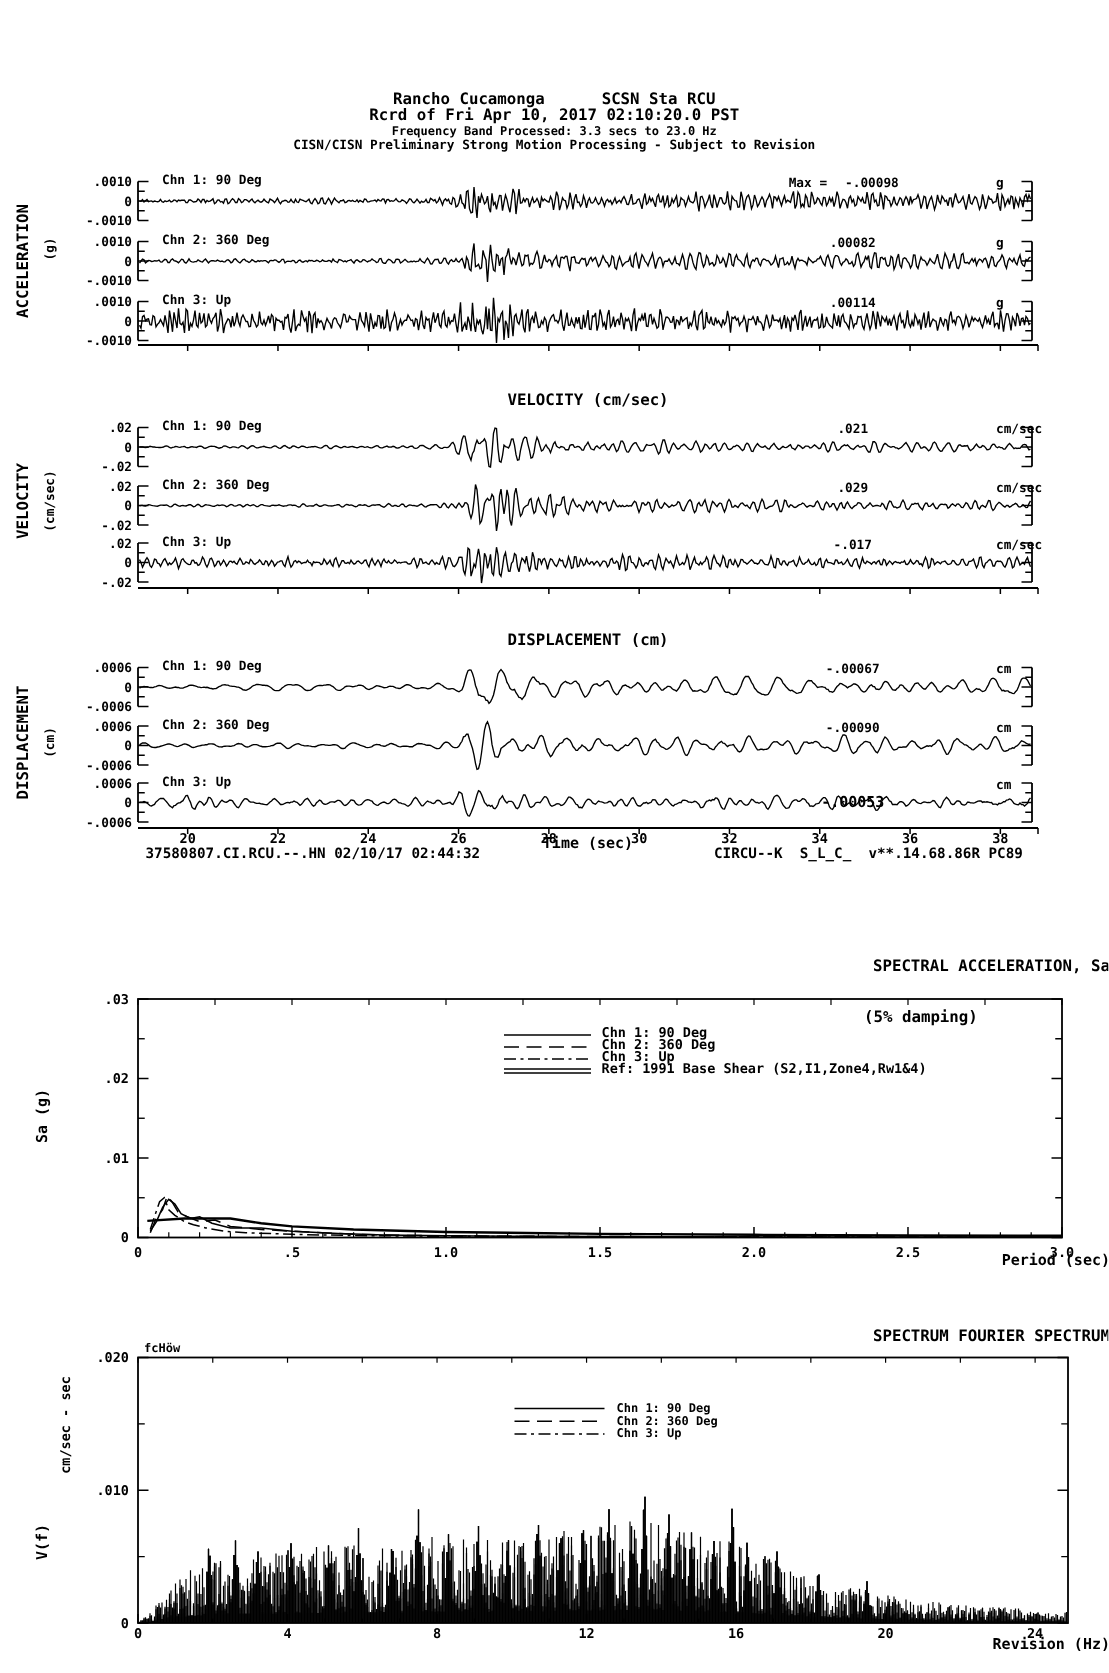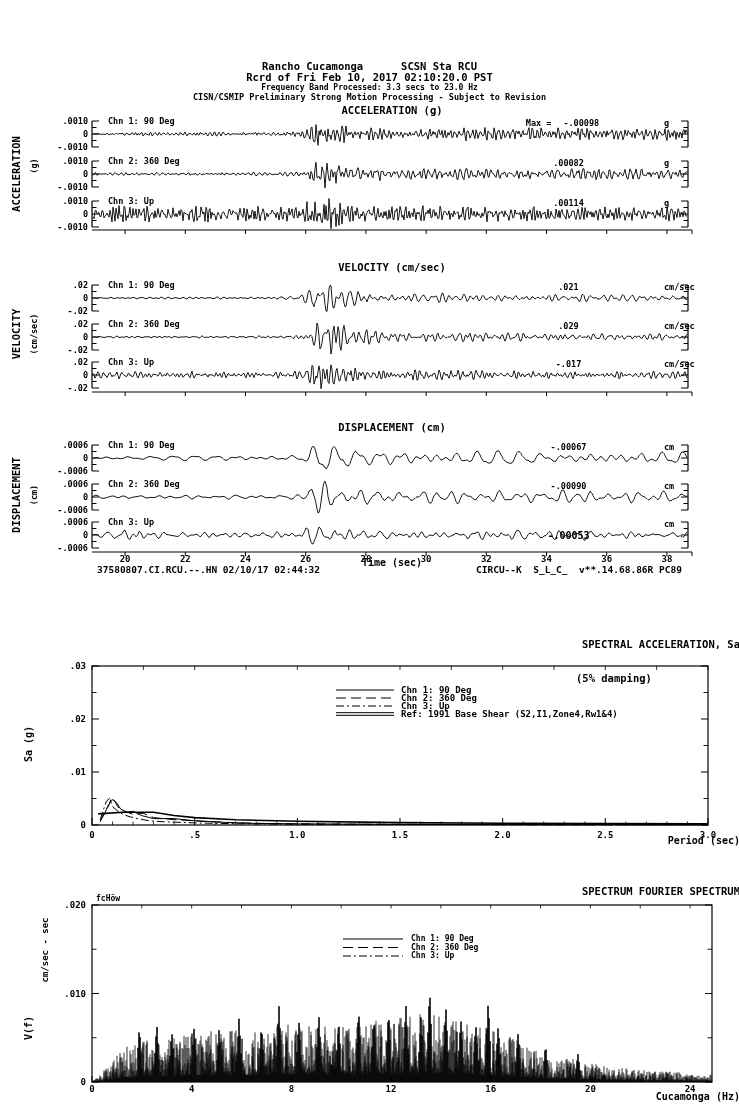--- a/index.html
+++ b/index.html
@@ -353,25 +353,24 @@
         <line x1="343" y1="939" x2="403" y2="939" stroke="#000" stroke-width="1"></line>
         <line x1="343" y1="947.5" x2="403" y2="947.5" stroke="#000" stroke-width="1" stroke-dasharray="10,5"></line>
         <line x1="343" y1="956" x2="403" y2="956" stroke="#000" stroke-width="1" stroke-dasharray="8,3,2,3"></line>
         <path d="M93 1082L93 1081.8M94 1082L94 1080.6M95 1082L95 1080.9M96 1082L96 1080.2M97 1082L97 1080.9M98 1082L98 1079.2M99 1082L99 1079.5M100 1082L100 1075.5M101 1082L101 1080.5M102 1082L102 1080.6M103 1082L103 1079.0M104 1082L104 1072.9M105 1082L105 1078.1M106 1082L106 1068.7M107 1082L107 1076.0M108 1082L108 1079.3M109 1082L109 1079.3M110 1082L110 1075.8M111 1082L111 1079.0M112 1082L112 1078.1M113 1082L113 1065.8M114 1082L114 1076.8M115 1082L115 1078.3M116 1082L116 1067.5M117 1082L117 1078.1M118 1082L118 1068.6M119 1082L119 1077.9M120 1082L120 1072.6M121 1082L121 1056.9M122 1082L122 1072.3M123 1082L123 1061.5M124 1082L124 1052.6M125 1082L125 1065.8M126 1082L126 1077.4M127 1082L127 1076.7M128 1082L128 1076.7M129 1082L129 1068.9M130 1082L130 1077.3M131 1082L131 1063.8M132 1082L132 1076.7M133 1082L133 1076.1M134 1082L134 1077.0M135 1082L135 1045.5M136 1082L136 1070.4M137 1082L137 1076.1M138 1082L138 1047.9M139 1082L139 1032.5M140 1082L140 1037.2M141 1082L141 1052.6M142 1082L142 1068.2M143 1082L143 1044.3M144 1082L144 1075.7M145 1082L145 1073.6M146 1082L146 1062.7M147 1082L147 1042.4M148 1082L148 1069.3M149 1082L149 1071.3M150 1082L150 1054.3M151 1082L151 1075.9M152 1082L152 1049.9M153 1082L153 1061.3M154 1082L154 1063.7M155 1082L155 1053.0M156 1082L156 1036.6M157 1082L157 1027.0M158 1082L158 1043.4M159 1082L159 1059.8M160 1082L160 1071.8M161 1082L161 1059.9M162 1082L162 1060.0M163 1082L163 1075.9M164 1082L164 1075.7M165 1082L165 1052.3M166 1082L166 1075.6M167 1082L167 1055.1M168 1082L168 1058.8M169 1082L169 1062.0M170 1082L170 1055.8M171 1082L171 1041.4M172 1082L172 1034.4M173 1082L173 1048.8M174 1082L174 1047.9M175 1082L175 1074.6M176 1082L176 1044.0M177 1082L177 1047.6M178 1082L178 1059.7M179 1082L179 1060.2M180 1082L180 1063.2M181 1082L181 1074.4M182 1082L182 1070.8M183 1082L183 1065.4M184 1082L184 1074.7M185 1082L185 1063.4M186 1082L186 1037.2M187 1082L187 1048.0M188 1082L188 1063.1M189 1082L189 1074.8M190 1082L190 1074.6M191 1082L191 1056.9M192 1082L192 1033.9M193 1082L193 1044.6M194 1082L194 1028.9M195 1082L195 1039.2M196 1082L196 1054.9M197 1082L197 1075.2M198 1082L198 1043.9M199 1082L199 1075.2M200 1082L200 1040.7M201 1082L201 1060.1M202 1082L202 1046.5M203 1082L203 1067.3M204 1082L204 1068.9M205 1082L205 1063.2M206 1082L206 1071.6M207 1082L207 1063.6M208 1082L208 1075.2M209 1082L209 1067.2M210 1082L210 1052.8M211 1082L211 1065.6M212 1082L212 1060.1M213 1082L213 1062.2M214 1082L214 1064.3M215 1082L215 1070.8M216 1082L216 1072.1M217 1082L217 1060.1M218 1082L218 1045.2M219 1082L219 1030.3M220 1082L220 1042.4M221 1082L221 1038.6M222 1082L222 1042.2M223 1082L223 1050.1M224 1082L224 1072.8M225 1082L225 1071.0M226 1082L226 1072.1M227 1082L227 1071.3M228 1082L228 1071.0M229 1082L229 1071.3M230 1082L230 1031.2M231 1082L231 1031.8M232 1082L232 1046.7M233 1082L233 1057.2M234 1082L234 1046.5M235 1082L235 1054.6M236 1082L236 1030.4M237 1082L237 1051.4M238 1082L238 1036.7M239 1082L239 1018.8M240 1082L240 1035.7M241 1082L241 1053.6M242 1082L242 1038.8M243 1082L243 1063.0M244 1082L244 1068.7M245 1082L245 1071.3M246 1082L246 1051.2M247 1082L247 1075.1M248 1082L248 1074.8M249 1082L249 1067.1M250 1082L250 1064.7M251 1082L251 1075.0M252 1082L252 1043.7M253 1082L253 1058.5M254 1082L254 1071.2M255 1082L255 1068.7M256 1082L256 1071.3M257 1082L257 1072.2M258 1082L258 1053.6M259 1082L259 1057.1M260 1082L260 1048.5M261 1082L261 1032.6M262 1082L262 1034.0M263 1082L263 1049.9M264 1082L264 1067.1M265 1082L265 1053.2M266 1082L266 1065.1M267 1082L267 1061.4M268 1082L268 1073.8M269 1082L269 1055.3M270 1082L270 1059.3M271 1082L271 1043.0M272 1082L272 1067.7M273 1082L273 1058.9M274 1082L274 1033.3M275 1082L275 1036.4M276 1082L276 1056.0M277 1082L277 1045.7M278 1082L278 1023.8M279 1082L279 1006.3M280 1082L280 1028.2M281 1082L281 1034.8M282 1082L282 1060.6M283 1082L283 1057.3M284 1082L284 1073.5M285 1082L285 1056.5M286 1082L286 1035.7M287 1082L287 1057.9M288 1082L288 1074.1M289 1082L289 1052.4M290 1082L290 1056.3M291 1082L291 1074.5M292 1082L292 1063.7M293 1082L293 1071.2M294 1082L294 1066.4M295 1082L295 1034.4M296 1082L296 1032.2M297 1082L297 1052.0M298 1082L298 1034.6M299 1082L299 1022.9M300 1082L300 1040.3M301 1082L301 1055.0M302 1082L302 1030.8M303 1082L303 1054.4M304 1082L304 1068.7M305 1082L305 1059.9M306 1082L306 1073.3M307 1082L307 1071.3M308 1082L308 1067.9M309 1082L309 1026.3M310 1082L310 1068.9M311 1082L311 1072.7M312 1082L312 1066.2M313 1082L313 1070.3M314 1082L314 1060.4M315 1082L315 1070.1M316 1082L316 1059.1M317 1082L317 1047.3M318 1082L318 1027.9M319 1082L319 1017.4M320 1082L320 1036.8M321 1082L321 1056.2M322 1082L322 1063.4M323 1082L323 1068.9M324 1082L324 1068.4M325 1082L325 1034.3M326 1082L326 1063.5M327 1082L327 1050.0M328 1082L328 1073.9M329 1082L329 1062.3M330 1082L330 1056.2M331 1082L331 1064.6M332 1082L332 1050.8M333 1082L333 1045.6M334 1082L334 1042.8M335 1082L335 1043.4M336 1082L336 1068.5M337 1082L337 1050.7M338 1082L338 1033.8M339 1082L339 1026.8M340 1082L340 1043.7M341 1082L341 1066.2M342 1082L342 1072.5M343 1082L343 1044.8M344 1082L344 1069.9M345 1082L345 1071.5M346 1082L346 1070.4M347 1082L347 1031.4M348 1082L348 1072.7M349 1082L349 1066.4M350 1082L350 1065.9M351 1082L351 1074.3M352 1082L352 1070.8M353 1082L353 1064.1M354 1082L354 1052.8M355 1082L355 1062.6M356 1082L356 1049.6M357 1082L357 1042.9M358 1082L358 1022.6M359 1082L359 1016.7M360 1082L360 1037.1M361 1082L361 1035.2M362 1082L362 1074.3M363 1082L363 1067.6M364 1082L364 1037.4M365 1082L365 1053.2M366 1082L366 1026.3M367 1082L367 1049.8M368 1082L368 1045.7M369 1082L369 1068.1M370 1082L370 1063.6M371 1082L371 1062.4M372 1082L372 1046.8M373 1082L373 1028.9M374 1082L374 1025.5M375 1082L375 1043.4M376 1082L376 1020.7M377 1082L377 1054.1M378 1082L378 1035.9M379 1082L379 1024.7M380 1082L380 1047.0M381 1082L381 1024.7M382 1082L382 1036.7M383 1082L383 1068.3M384 1082L384 1073.5M385 1082L385 1059.5M386 1082L386 1072.7M387 1082L387 1042.0M388 1082L388 1022.1M389 1082L389 1020.2M390 1082L390 1040.1M391 1082L391 1067.7M392 1082L392 1061.1M393 1082L393 1056.6M394 1082L394 1023.9M395 1082L395 1072.7M396 1082L396 1047.5M397 1082L397 1057.5M398 1082L398 1054.5M399 1082L399 1058.0M400 1082L400 1071.5M401 1082L401 1062.7M402 1082L402 1073.1M403 1082L403 1072.9M404 1082L404 1038.4M405 1082L405 1021.5M406 1082L406 1006.1M407 1082L407 1027.4M408 1082L408 1048.8M409 1082L409 1045.2M410 1082L410 1070.7M411 1082L411 1072.6M412 1082L412 1065.5M413 1082L413 1067.5M414 1082L414 1044.6M415 1082L415 1058.4M416 1082L416 1056.3M417 1082L417 1066.1M418 1082L418 1073.3M419 1082L419 1052.3M420 1082L420 1033.9M421 1082L421 1017.5M422 1082L422 1035.9M423 1082L423 1054.3M424 1082L424 1040.0M425 1082L425 1042.3M426 1082L426 1071.4M427 1082L427 1063.0M428 1082L428 1032.6M429 1082L429 1006.5M430 1082L430 997.8M431 1082L431 1023.9M432 1082L432 1046.4M433 1082L433 1059.7M434 1082L434 1015.3M435 1082L435 1052.6M436 1082L436 1072.9M437 1082L437 1067.5M438 1082L438 1069.0M439 1082L439 1072.2M440 1082L440 1071.8M441 1082L441 1052.1M442 1082L442 1045.5M443 1082L443 1050.9M444 1082L444 1046.2M445 1082L445 1025.0M446 1082L446 1009.6M447 1082L447 1030.8M448 1082L448 1051.9M449 1082L449 1069.6M450 1082L450 1035.9M451 1082L451 1072.8M452 1082L452 1070.8M453 1082L453 1070.9M454 1082L454 1073.8M455 1082L455 1052.7M456 1082L456 1021.6M457 1082L457 1032.0M458 1082L458 1057.1M459 1082L459 1050.8M460 1082L460 1032.9M461 1082L461 1021.6M462 1082L462 1039.5M463 1082L463 1031.7M464 1082L464 1063.9M465 1082L465 1051.8M466 1082L466 1071.5M467 1082L467 1036.5M468 1082L468 1070.3M469 1082L469 1059.8M470 1082L470 1074.3M471 1082L471 1038.3M472 1082L472 1063.9M473 1082L473 1065.5M474 1082L474 1052.6M475 1082L475 1036.2M476 1082L476 1027.4M477 1082L477 1037.9M478 1082L478 1060.2M479 1082L479 1059.1M480 1082L480 1038.3M481 1082L481 1074.6M482 1082L482 1068.6M483 1082L483 1074.3M484 1082L484 1065.3M485 1082L485 1044.3M486 1082L486 1034.0M487 1082L487 1028.7M488 1082L488 1005.8M489 1082L489 1018.2M490 1082L490 1041.1M491 1082L491 1067.7M492 1082L492 1074.4M493 1082L493 1043.8M494 1082L494 1050.9M495 1082L495 1074.7M496 1082L496 1060.3M497 1082L497 1044.4M498 1082L498 1028.5M499 1082L499 1038.2M500 1082L500 1054.1M501 1082L501 1053.0M502 1082L502 1070.9M503 1082L503 1075.7M504 1082L504 1065.2M505 1082L505 1056.9M506 1082L506 1049.8M507 1082L507 1066.9M508 1082L508 1073.9M509 1082L509 1075.1M510 1082L510 1037.7M511 1082L511 1072.5M512 1082L512 1063.1M513 1082L513 1074.3M514 1082L514 1041.6M515 1082L515 1056.7M516 1082L516 1062.1M517 1082L517 1048.2M518 1082L518 1034.3M519 1082L519 1044.5M520 1082L520 1045.6M521 1082L521 1076.9M522 1082L522 1062.8M523 1082L523 1058.6M524 1082L524 1073.6M525 1082L525 1068.1M526 1082L526 1072.7M527 1082L527 1071.8M528 1082L528 1076.0M529 1082L529 1065.8M530 1082L530 1059.8M531 1082L531 1051.9M532 1082L532 1076.7M533 1082L533 1069.5M534 1082L534 1052.4M535 1082L535 1068.9M536 1082L536 1075.0M537 1082L537 1058.1M538 1082L538 1077.5M539 1082L539 1076.9M540 1082L540 1075.9M541 1082L541 1072.9M542 1082L542 1057.3M543 1082L543 1078.1M544 1082L544 1061.0M545 1082L545 1050.5M546 1082L546 1049.6M547 1082L547 1060.0M548 1082L548 1077.6M549 1082L549 1066.8M550 1082L550 1078.4M551 1082L551 1076.0M552 1082L552 1068.5M553 1082L553 1076.4M554 1082L554 1078.0M555 1082L555 1078.5M556 1082L556 1077.4M557 1082L557 1076.7M558 1082L558 1078.6M559 1082L559 1071.6M560 1082L560 1067.1M561 1082L561 1078.7M562 1082L562 1073.9M563 1082L563 1069.3M564 1082L564 1069.6M565 1082L565 1076.8M566 1082L566 1078.9M567 1082L567 1061.4M568 1082L568 1066.4M569 1082L569 1077.5M570 1082L570 1067.2M571 1082L571 1062.7M572 1082L572 1074.4M573 1082L573 1067.7M574 1082L574 1063.7M575 1082L575 1079.0M576 1082L576 1069.1M577 1082L577 1060.0M578 1082L578 1054.2M579 1082L579 1062.1M580 1082L580 1070.1M581 1082L581 1079.2M582 1082L582 1078.5M583 1082L583 1079.0M584 1082L584 1077.4M585 1082L585 1064.3M586 1082L586 1079.4M587 1082L587 1071.4M588 1082L588 1067.0M589 1082L589 1079.4M590 1082L590 1073.1M591 1082L591 1078.8M592 1082L592 1063.7M593 1082L593 1078.2M594 1082L594 1078.3M595 1082L595 1072.5M596 1082L596 1068.1M597 1082L597 1078.6M598 1082L598 1075.0M599 1082L599 1068.4M600 1082L600 1078.4M601 1082L601 1072.0M602 1082L602 1075.8M603 1082L603 1074.1M604 1082L604 1075.2M605 1082L605 1074.2M606 1082L606 1076.1M607 1082L607 1079.8M608 1082L608 1078.2M609 1082L609 1078.9M610 1082L610 1079.6M611 1082L611 1079.5M612 1082L612 1079.5M613 1082L613 1074.1M614 1082L614 1069.9M615 1082L615 1079.8M616 1082L616 1080.0M617 1082L617 1078.4M618 1082L618 1074.7M619 1082L619 1079.9M620 1082L620 1080.0M621 1082L621 1073.7M622 1082L622 1080.1M623 1082L623 1072.1M624 1082L624 1073.9M625 1082L625 1080.0M626 1082L626 1080.1M627 1082L627 1069.6M628 1082L628 1078.4M629 1082L629 1079.3M630 1082L630 1079.1M631 1082L631 1080.3M632 1082L632 1071.9M633 1082L633 1079.8M634 1082L634 1077.9M635 1082L635 1080.0M636 1082L636 1078.8M637 1082L637 1077.5M638 1082L638 1075.7M639 1082L639 1077.6M640 1082L640 1080.2M641 1082L641 1073.5M642 1082L642 1073.4M643 1082L643 1078.0M644 1082L644 1078.0M645 1082L645 1080.5M646 1082L646 1076.3M647 1082L647 1072.0M648 1082L648 1079.3M649 1082L649 1071.5M650 1082L650 1075.6M651 1082L651 1079.4M652 1082L652 1073.6M653 1082L653 1073.7M654 1082L654 1078.0M655 1082L655 1071.8M656 1082L656 1077.9M657 1082L657 1079.9M658 1082L658 1080.6M659 1082L659 1080.0M660 1082L660 1075.0M661 1082L661 1080.5M662 1082L662 1077.7M663 1082L663 1072.7M664 1082L664 1079.6M665 1082L665 1079.7M666 1082L666 1072.2M667 1082L667 1076.2M668 1082L668 1074.6M669 1082L669 1079.1M670 1082L670 1077.1M671 1082L671 1075.5M672 1082L672 1075.5M673 1082L673 1080.4M674 1082L674 1079.5M675 1082L675 1079.6M676 1082L676 1073.3M677 1082L677 1073.6M678 1082L678 1078.8M679 1082L679 1080.1M680 1082L680 1080.4M681 1082L681 1079.9M682 1082L682 1078.7M683 1082L683 1076.8M684 1082L684 1080.8M685 1082L685 1080.8M686 1082L686 1077.9M687 1082L687 1079.6M688 1082L688 1077.8M689 1082L689 1080.5M690 1082L690 1079.0M691 1082L691 1075.7M692 1082L692 1075.0M693 1082L693 1076.3M694 1082L694 1080.8M695 1082L695 1077.2M696 1082L696 1080.4M697 1082L697 1080.3M698 1082L698 1078.9M699 1082L699 1080.6M700 1082L700 1079.7M701 1082L701 1080.3M702 1082L702 1077.4M703 1082L703 1080.4M704 1082L704 1076.0M705 1082L705 1076.7M706 1082L706 1080.5M707 1082L707 1080.0M708 1082L708 1080.1M709 1082L709 1080.1M710 1082L710 1075.1M711 1082L711 1074.6" fill="none" stroke="#000" stroke-width="0.8"></path>
         <path d="M93 1082L93 1081.2M94 1082L94 1081.2M95 1082L95 1080.2M96 1082L96 1078.5M97 1082L97 1078.2M98 1082L98 1079.1M99 1082L99 1078.9M100 1082L100 1077.2M101 1082L101 1079.1M102 1082L102 1080.5M103 1082L103 1077.7M104 1082L104 1070.3M105 1082L105 1071.4M106 1082L106 1070.3M107 1082L107 1071.6M108 1082L108 1068.3M109 1082L109 1077.5M110 1082L110 1072.4M111 1082L111 1078.8M112 1082L112 1074.4M113 1082L113 1068.8M114 1082L114 1060.4M115 1082L115 1074.3M116 1082L116 1072.3M117 1082L117 1055.7M118 1082L118 1062.4M119 1082L119 1075.9M120 1082L120 1058.6M121 1082L121 1075.6M122 1082L122 1062.4M123 1082L123 1075.4M124 1082L124 1077.6M125 1082L125 1070.4M126 1082L126 1077.0M127 1082L127 1046.8M128 1082L128 1077.0M129 1082L129 1070.6M130 1082L130 1050.5M131 1082L131 1076.8M132 1082L132 1069.3M133 1082L133 1070.6M134 1082L134 1071.2M135 1082L135 1076.8M136 1082L136 1058.2M137 1082L137 1069.8M138 1082L138 1047.9M139 1082L139 1032.5M140 1082L140 1037.2M141 1082L141 1050.0M142 1082L142 1069.7M143 1082L143 1041.9M144 1082L144 1042.2M145 1082L145 1071.9M146 1082L146 1044.8M147 1082L147 1040.6M148 1082L148 1073.6M149 1082L149 1057.2M150 1082L150 1072.5M151 1082L151 1069.3M152 1082L152 1075.5M153 1082L153 1050.7M154 1082L154 1066.0M155 1082L155 1053.0M156 1082L156 1036.6M157 1082L157 1027.0M158 1082L158 1043.4M159 1082L159 1044.9M160 1082L160 1055.2M161 1082L161 1065.2M162 1082L162 1057.1M163 1082L163 1061.3M164 1082L164 1075.8M165 1082L165 1057.1M166 1082L166 1064.1M167 1082L167 1075.6M168 1082L168 1048.9M169 1082L169 1062.5M170 1082L170 1055.8M171 1082L171 1041.4M172 1082L172 1034.4M173 1082L173 1048.8M174 1082L174 1069.3M175 1082L175 1057.4M176 1082L176 1057.5M177 1082L177 1044.3M178 1082L178 1065.0M179 1082L179 1049.5M180 1082L180 1043.8M181 1082L181 1075.9M182 1082L182 1075.9M183 1082L183 1070.1M184 1082L184 1075.6M185 1082L185 1074.5M186 1082L186 1070.9M187 1082L187 1065.2M188 1082L188 1059.2M189 1082L189 1074.3M190 1082L190 1055.2M191 1082L191 1065.0M192 1082L192 1033.3M193 1082L193 1044.6M194 1082L194 1028.9M195 1082L195 1039.2M196 1082L196 1050.1M197 1082L197 1056.2M198 1082L198 1074.3M199 1082L199 1075.0M200 1082L200 1061.9M201 1082L201 1035.8M202 1082L202 1044.3M203 1082L203 1073.7M204 1082L204 1060.7M205 1082L205 1069.9M206 1082L206 1039.7M207 1082L207 1052.3M208 1082L208 1037.3M209 1082L209 1035.9M210 1082L210 1044.9M211 1082L211 1031.3M212 1082L212 1075.3M213 1082L213 1072.3M214 1082L214 1075.0M215 1082L215 1073.2M216 1082L216 1034.3M217 1082L217 1043.1M218 1082L218 1045.2M219 1082L219 1030.3M220 1082L220 1042.4M221 1082L221 1057.4M222 1082L222 1048.8M223 1082L223 1040.7M224 1082L224 1073.5M225 1082L225 1062.9M226 1082L226 1048.3M227 1082L227 1075.3M228 1082L228 1067.9M229 1082L229 1075.1M230 1082L230 1071.1M231 1082L231 1074.6M232 1082L232 1046.6M233 1082L233 1041.8M234 1082L234 1072.4M235 1082L235 1072.6M236 1082L236 1061.0M237 1082L237 1054.6M238 1082L238 1036.7M239 1082L239 1018.8M240 1082L240 1035.7M241 1082L241 1053.6M242 1082L242 1061.4M243 1082L243 1063.5M244 1082L244 1069.9M245 1082L245 1066.3M246 1082L246 1075.1M247 1082L247 1074.9M248 1082L248 1054.7M249 1082L249 1053.7M250 1082L250 1074.8M251 1082L251 1072.6M252 1082L252 1055.9M253 1082L253 1040.3M254 1082L254 1074.0M255 1082L255 1070.3M256 1082L256 1074.7M257 1082L257 1069.8M258 1082L258 1047.8M259 1082L259 1073.2M260 1082L260 1048.5M261 1082L261 1032.6M262 1082L262 1034.0M263 1082L263 1049.9M264 1082L264 1038.5M265 1082L265 1073.3M266 1082L266 1063.9M267 1082L267 1065.9M268 1082L268 1033.9M269 1082L269 1061.1M270 1082L270 1043.6M271 1082L271 1050.9M272 1082L272 1070.6M273 1082L273 1054.6M274 1082L274 1069.5M275 1082L275 1042.7M276 1082L276 1072.3M277 1082L277 1045.7M278 1082L278 1023.8M279 1082L279 1006.3M280 1082L280 1028.2M281 1082L281 1040.2M282 1082L282 1074.1M283 1082L283 1043.9M284 1082L284 1068.5M285 1082L285 1074.2M286 1082L286 1032.4M287 1082L287 1041.1M288 1082L288 1024.7M289 1082L289 1066.2M290 1082L290 1074.5M291 1082L291 1059.3M292 1082L292 1040.7M293 1082L293 1074.4M294 1082L294 1074.4M295 1082L295 1066.4M296 1082L296 1074.3M297 1082L297 1052.0M298 1082L298 1034.6M299 1082L299 1022.9M300 1082L300 1028.7M301 1082L301 1057.7M302 1082L302 1065.9M303 1082L303 1073.6M304 1082L304 1063.6M305 1082L305 1071.7M306 1082L306 1046.8M307 1082L307 1074.6M308 1082L308 1074.2M309 1082L309 1065.7M310 1082L310 1072.9M311 1082L311 1031.6M312 1082L312 1073.3M313 1082L313 1048.3M314 1082L314 1063.8M315 1082L315 1074.6M316 1082L316 1029.3M317 1082L317 1047.3M318 1082L318 1027.9M319 1082L319 1017.4M320 1082L320 1036.8M321 1082L321 1056.2M322 1082L322 1048.8M323 1082L323 1072.2M324 1082L324 1058.1M325 1082L325 1026.6M326 1082L326 1074.6M327 1082L327 1040.2M328 1082L328 1050.8M329 1082L329 1061.8M330 1082L330 1055.7M331 1082L331 1064.2M332 1082L332 1064.9M333 1082L333 1058.2M334 1082L334 1067.7M335 1082L335 1062.1M336 1082L336 1049.5M337 1082L337 1050.7M338 1082L338 1028.0M339 1082L339 1026.8M340 1082L340 1043.7M341 1082L341 1070.3M342 1082L342 1071.8M343 1082L343 1051.5M344 1082L344 1071.4M345 1082L345 1073.6M346 1082L346 1030.6M347 1082L347 1072.1M348 1082L348 1038.7M349 1082L349 1059.2M350 1082L350 1041.1M351 1082L351 1073.6M352 1082L352 1072.1M353 1082L353 1047.5M354 1082L354 1069.9M355 1082L355 1065.2M356 1082L356 1038.9M357 1082L357 1027.1M358 1082L358 1022.6M359 1082L359 1016.7M360 1082L360 1037.1M361 1082L361 1063.5M362 1082L362 1070.8M363 1082L363 1073.4M364 1082L364 1071.0M365 1082L365 1056.2M366 1082L366 1064.6M367 1082L367 1070.8M368 1082L368 1042.2M369 1082L369 1046.8M370 1082L370 1071.7M371 1082L371 1024.7M372 1082L372 1046.8M373 1082L373 1028.9M374 1082L374 1025.5M375 1082L375 1027.2M376 1082L376 1069.1M377 1082L377 1066.2M378 1082L378 1058.8M379 1082L379 1069.2M380 1082L380 1072.5M381 1082L381 1037.3M382 1082L382 1066.9M383 1082L383 1073.5M384 1082L384 1063.8M385 1082L385 1063.3M386 1082L386 1070.9M387 1082L387 1042.0M388 1082L388 1022.1M389 1082L389 1020.2M390 1082L390 1027.2M391 1082L391 1029.4M392 1082L392 1073.6M393 1082L393 1057.2M394 1082L394 1024.0M395 1082L395 1038.9M396 1082L396 1043.3M397 1082L397 1062.4M398 1082L398 1061.4M399 1082L399 1023.6M400 1082L400 1073.6M401 1082L401 1067.0M402 1082L402 1027.2M403 1082L403 1027.1M404 1082L404 1048.5M405 1082L405 1023.1M406 1082L406 1006.1M407 1082L407 1025.1M408 1082L408 1048.8M409 1082L409 1026.8M410 1082L410 1016.7M411 1082L411 1063.1M412 1082L412 1065.6M413 1082L413 1067.9M414 1082L414 1073.0M415 1082L415 1032.7M416 1082L416 1040.9M417 1082L417 1068.0M418 1082L418 1070.3M419 1082L419 1052.3M420 1082L420 1033.9M421 1082L421 1017.5M422 1082L422 1035.9M423 1082L423 1019.9M424 1082L424 1070.9M425 1082L425 1065.4M426 1082L426 1072.5M427 1082L427 1052.1M428 1082L428 1032.6M429 1082L429 1006.5M430 1082L430 997.8M431 1082L431 1023.9M432 1082L432 1070.5M433 1082L433 1072.5M434 1082L434 1051.0M435 1082L435 1071.8M436 1082L436 1040.3M437 1082L437 1055.2M438 1082L438 1072.9M439 1082L439 1016.7M440 1082L440 1039.3M441 1082L441 1056.9M442 1082L442 1073.4M443 1082L443 1032.1M444 1082L444 1025.6M445 1082L445 1022.0M446 1082L446 1009.6M447 1082L447 1030.8M448 1082L448 1051.9M449 1082L449 1069.0M450 1082L450 1067.4M451 1082L451 1069.4M452 1082L452 1025.0M453 1082L453 1021.4M454 1082L454 1029.9M455 1082L455 1053.1M456 1082L456 1031.1M457 1082L457 1061.1M458 1082L458 1065.9M459 1082L459 1050.8M460 1082L460 1032.9M461 1082L461 1021.6M462 1082L462 1039.5M463 1082L463 1057.4M464 1082L464 1073.7M465 1082L465 1072.9M466 1082L466 1059.2M467 1082L467 1024.5M468 1082L468 1055.5M469 1082L469 1072.2M470 1082L470 1065.8M471 1082L471 1065.1M472 1082L472 1073.5M473 1082L473 1072.5M474 1082L474 1052.6M475 1082L475 1036.2M476 1082L476 1027.4M477 1082L477 1043.8M478 1082L478 1060.2M479 1082L479 1060.8M480 1082L480 1027.5M481 1082L481 1057.8M482 1082L482 1069.5M483 1082L483 1074.0M484 1082L484 1068.6M485 1082L485 1065.9M486 1082L486 1051.5M487 1082L487 1028.7M488 1082L488 1005.8M489 1082L489 1018.2M490 1082L490 1041.1M491 1082L491 1072.4M492 1082L492 1075.1M493 1082L493 1061.5M494 1082L494 1032.0M495 1082L495 1075.1M496 1082L496 1050.8M497 1082L497 1044.4M498 1082L498 1028.5M499 1082L499 1038.2M500 1082L500 1054.1M501 1082L501 1066.4M502 1082L502 1075.1M503 1082L503 1072.0M504 1082L504 1075.5M505 1082L505 1070.5M506 1082L506 1075.9M507 1082L507 1072.8M508 1082L508 1075.9M509 1082L509 1076.1M510 1082L510 1075.2M511 1082L511 1074.4M512 1082L512 1039.8M513 1082L513 1062.1M514 1082L514 1071.8M515 1082L515 1060.5M516 1082L516 1062.1M517 1082L517 1048.2M518 1082L518 1034.3M519 1082L519 1044.5M520 1082L520 1058.4M521 1082L521 1048.2M522 1082L522 1075.4M523 1082L523 1048.1M524 1082L524 1065.4M525 1082L525 1076.1M526 1082L526 1067.4M527 1082L527 1076.6M528 1082L528 1073.5M529 1082L529 1073.8M530 1082L530 1076.9M531 1082L531 1057.6M532 1082L532 1075.3M533 1082L533 1069.7M534 1082L534 1051.3M535 1082L535 1076.2M536 1082L536 1050.9M537 1082L537 1071.5M538 1082L538 1065.1M539 1082L539 1063.7M540 1082L540 1074.3M541 1082L541 1069.0M542 1082L542 1074.7M543 1082L543 1078.1M544 1082L544 1061.0M545 1082L545 1050.5M546 1082L546 1049.6M547 1082L547 1060.0M548 1082L548 1063.3M549 1082L549 1060.6M550 1082L550 1077.4M551 1082L551 1071.7M552 1082L552 1077.8M553 1082L553 1077.6M554 1082L554 1078.4M555 1082L555 1073.0M556 1082L556 1077.5M557 1082L557 1061.3M558 1082L558 1076.8M559 1082L559 1063.4M560 1082L560 1078.4M561 1082L561 1074.3M562 1082L562 1060.7M563 1082L563 1078.8M564 1082L564 1077.7M565 1082L565 1078.6M566 1082L566 1078.1M567 1082L567 1078.7M568 1082L568 1063.7M569 1082L569 1061.1M570 1082L570 1062.6M571 1082L571 1063.9M572 1082L572 1078.4M573 1082L573 1059.1M574 1082L574 1079.0M575 1082L575 1074.2M576 1082L576 1067.5M577 1082L577 1061.2M578 1082L578 1054.2M579 1082L579 1062.1M580 1082L580 1070.1M581 1082L581 1070.5M582 1082L582 1071.0M583 1082L583 1075.5M584 1082L584 1079.3M585 1082L585 1067.4M586 1082L586 1075.6M587 1082L587 1077.3M588 1082L588 1079.4M589 1082L589 1077.1M590 1082L590 1075.1M591 1082L591 1071.0M592 1082L592 1069.3M593 1082L593 1075.7M594 1082L594 1077.0M595 1082L595 1068.0M596 1082L596 1076.1M597 1082L597 1066.1M598 1082L598 1069.7M599 1082L599 1079.4M600 1082L600 1078.6M601 1082L601 1079.6M602 1082L602 1075.3M603 1082L603 1077.5M604 1082L604 1075.3M605 1082L605 1073.5M606 1082L606 1079.8M607 1082L607 1067.8M608 1082L608 1079.0M609 1082L609 1072.4M610 1082L610 1076.6M611 1082L611 1078.7M612 1082L612 1070.3M613 1082L613 1079.5M614 1082L614 1079.2M615 1082L615 1077.5M616 1082L616 1078.8M617 1082L617 1080.0M618 1082L618 1075.2M619 1082L619 1072.0M620 1082L620 1075.7M621 1082L621 1077.8M622 1082L622 1068.0M623 1082L623 1076.8M624 1082L624 1079.9M625 1082L625 1076.7M626 1082L626 1079.1M627 1082L627 1075.3M628 1082L628 1075.2M629 1082L629 1079.8M630 1082L630 1076.1M631 1082L631 1073.8M632 1082L632 1080.2M633 1082L633 1079.3M634 1082L634 1070.0M635 1082L635 1080.4M636 1082L636 1079.2M637 1082L637 1080.4M638 1082L638 1076.9M639 1082L639 1070.2M640 1082L640 1079.6M641 1082L641 1073.6M642 1082L642 1078.1M643 1082L643 1074.0M644 1082L644 1070.3M645 1082L645 1080.1M646 1082L646 1076.4M647 1082L647 1080.5M648 1082L648 1080.4M649 1082L649 1078.6M650 1082L650 1074.7M651 1082L651 1076.3M652 1082L652 1080.3M653 1082L653 1076.3M654 1082L654 1078.2M655 1082L655 1071.8M656 1082L656 1079.7M657 1082L657 1080.5M658 1082L658 1076.6M659 1082L659 1080.5M660 1082L660 1079.9M661 1082L661 1080.4M662 1082L662 1080.4M663 1082L663 1077.2M664 1082L664 1079.0M665 1082L665 1077.0M666 1082L666 1071.6M667 1082L667 1072.7M668 1082L668 1073.6M669 1082L669 1072.3M670 1082L670 1080.7M671 1082L671 1080.3M672 1082L672 1079.8M673 1082L673 1075.9M674 1082L674 1072.8M675 1082L675 1080.6M676 1082L676 1079.0M677 1082L677 1080.3M678 1082L678 1080.7M679 1082L679 1080.7M680 1082L680 1079.4M681 1082L681 1075.0M682 1082L682 1079.3M683 1082L683 1077.0M684 1082L684 1080.3M685 1082L685 1076.6M686 1082L686 1076.7M687 1082L687 1076.6M688 1082L688 1077.5M689 1082L689 1075.4M690 1082L690 1079.4M691 1082L691 1079.5M692 1082L692 1075.0M693 1082L693 1080.1M694 1082L694 1077.0M695 1082L695 1080.5M696 1082L696 1080.9M697 1082L697 1078.3M698 1082L698 1079.8M699 1082L699 1075.5M700 1082L700 1080.8M701 1082L701 1078.0M702 1082L702 1080.9M703 1082L703 1078.4M704 1082L704 1080.8M705 1082L705 1078.9M706 1082L706 1079.8M707 1082L707 1078.3M708 1082L708 1077.4M709 1082L709 1080.9M710 1082L710 1081.0M711 1082L711 1079.6" fill="none" stroke="#000" stroke-width="0.8"></path>
         <path d="M93 1082L93 1081.7M94 1082L94 1080.0M95 1082L95 1081.6M96 1082L96 1079.1M97 1082L97 1081.1M98 1082L98 1081.2M99 1082L99 1080.1M100 1082L100 1081.1M101 1082L101 1076.8M102 1082L102 1080.5M103 1082L103 1080.5M104 1082L104 1080.2M105 1082L105 1079.4M106 1082L106 1075.9M107 1082L107 1077.5M108 1082L108 1079.4M109 1082L109 1076.3M110 1082L110 1071.2M111 1082L111 1066.5M112 1082L112 1071.3M113 1082L113 1062.4M114 1082L114 1069.4M115 1082L115 1071.6M116 1082L116 1068.6M117 1082L117 1073.2M118 1082L118 1077.2M119 1082L119 1077.6M120 1082L120 1053.0M121 1082L121 1077.8M122 1082L122 1057.8M123 1082L123 1071.1M124 1082L124 1070.6M125 1082L125 1076.9M126 1082L126 1060.2M127 1082L127 1067.1M128 1082L128 1077.2M129 1082L129 1075.1M130 1082L130 1077.2M131 1082L131 1054.1M132 1082L132 1062.4M133 1082L133 1049.7M134 1082L134 1062.7M135 1082L135 1074.8M136 1082L136 1075.9M137 1082L137 1072.6M138 1082L138 1047.9M139 1082L139 1032.5M140 1082L140 1037.2M141 1082L141 1052.6M142 1082L142 1047.6M143 1082L143 1053.2M144 1082L144 1073.6M145 1082L145 1070.1M146 1082L146 1069.7M147 1082L147 1067.1M148 1082L148 1068.4M149 1082L149 1076.4M150 1082L150 1073.9M151 1082L151 1070.3M152 1082L152 1057.1M153 1082L153 1068.1M154 1082L154 1068.1M155 1082L155 1052.9M156 1082L156 1036.6M157 1082L157 1027.0M158 1082L158 1043.4M159 1082L159 1059.8M160 1082L160 1075.7M161 1082L161 1071.6M162 1082L162 1075.6M163 1082L163 1060.5M164 1082L164 1069.2M165 1082L165 1070.1M166 1082L166 1060.6M167 1082L167 1068.7M168 1082L168 1067.2M169 1082L169 1039.7M170 1082L170 1055.8M171 1082L171 1041.4M172 1082L172 1034.4M173 1082L173 1048.8M174 1082L174 1038.4M175 1082L175 1075.8M176 1082L176 1067.8M177 1082L177 1075.6M178 1082L178 1054.8M179 1082L179 1066.8M180 1082L180 1041.8M181 1082L181 1069.1M182 1082L182 1047.9M183 1082L183 1048.8M184 1082L184 1035.7M185 1082L185 1044.9M186 1082L186 1073.4M187 1082L187 1069.7M188 1082L188 1036.9M189 1082L189 1048.1M190 1082L190 1062.8M191 1082L191 1036.5M192 1082L192 1060.3M193 1082L193 1044.6M194 1082L194 1028.9M195 1082L195 1039.2M196 1082L196 1037.9M197 1082L197 1075.2M198 1082L198 1054.1M199 1082L199 1044.7M200 1082L200 1075.0M201 1082L201 1075.6M202 1082L202 1048.7M203 1082L203 1047.3M204 1082L204 1052.3M205 1082L205 1075.2M206 1082L206 1051.4M207 1082L207 1041.0M208 1082L208 1058.5M209 1082L209 1054.6M210 1082L210 1068.2M211 1082L211 1049.0M212 1082L212 1075.4M213 1082L213 1053.5M214 1082L214 1060.8M215 1082L215 1072.6M216 1082L216 1070.6M217 1082L217 1060.1M218 1082L218 1045.2M219 1082L219 1030.3M220 1082L220 1042.4M221 1082L221 1034.1M222 1082L222 1053.8M223 1082L223 1066.1M224 1082L224 1037.8M225 1082L225 1068.3M226 1082L226 1056.8M227 1082L227 1061.6M228 1082L228 1063.4M229 1082L229 1059.7M230 1082L230 1074.3M231 1082L231 1053.6M232 1082L232 1030.9M233 1082L233 1057.3M234 1082L234 1052.6M235 1082L235 1032.8M236 1082L236 1060.6M237 1082L237 1054.6M238 1082L238 1036.7M239 1082L239 1018.8M240 1082L240 1035.7M241 1082L241 1053.6M242 1082L242 1038.7M243 1082L243 1074.3M244 1082L244 1060.0M245 1082L245 1074.3M246 1082L246 1074.5M247 1082L247 1074.8M248 1082L248 1073.4M249 1082L249 1075.0M250 1082L250 1068.3M251 1082L251 1074.6M252 1082L252 1069.7M253 1082L253 1047.5M254 1082L254 1047.0M255 1082L255 1032.4M256 1082L256 1074.7M257 1082L257 1072.6M258 1082L258 1041.8M259 1082L259 1065.8M260 1082L260 1048.5M261 1082L261 1032.6M262 1082L262 1034.0M263 1082L263 1049.9M264 1082L264 1044.6M265 1082L265 1065.8M266 1082L266 1067.4M267 1082L267 1046.8M268 1082L268 1075.0M269 1082L269 1065.1M270 1082L270 1046.3M271 1082L271 1073.4M272 1082L272 1059.6M273 1082L273 1073.3M274 1082L274 1038.2M275 1082L275 1039.3M276 1082L276 1058.4M277 1082L277 1026.5M278 1082L278 1023.8M279 1082L279 1006.3M280 1082L280 1028.2M281 1082L281 1050.1M282 1082L282 1030.9M283 1082L283 1071.7M284 1082L284 1073.3M285 1082L285 1065.9M286 1082L286 1044.2M287 1082L287 1037.6M288 1082L288 1065.7M289 1082L289 1072.8M290 1082L290 1072.4M291 1082L291 1064.0M292 1082L292 1074.1M293 1082L293 1066.2M294 1082L294 1070.2M295 1082L295 1042.3M296 1082L296 1030.2M297 1082L297 1052.0M298 1082L298 1034.6M299 1082L299 1022.9M300 1082L300 1040.3M301 1082L301 1032.1M302 1082L302 1067.5M303 1082L303 1062.0M304 1082L304 1070.0M305 1082L305 1066.2M306 1082L306 1072.2M307 1082L307 1047.4M308 1082L308 1069.0M309 1082L309 1055.6M310 1082L310 1073.2M311 1082L311 1035.2M312 1082L312 1046.0M313 1082L313 1071.9M314 1082L314 1071.8M315 1082L315 1044.7M316 1082L316 1044.0M317 1082L317 1047.3M318 1082L318 1027.9M319 1082L319 1017.4M320 1082L320 1036.8M321 1082L321 1042.3M322 1082L322 1063.5M323 1082L323 1055.6M324 1082L324 1043.0M325 1082L325 1071.5M326 1082L326 1072.6M327 1082L327 1074.2M328 1082L328 1046.5M329 1082L329 1073.2M330 1082L330 1051.2M331 1082L331 1065.0M332 1082L332 1065.4M333 1082L333 1051.1M334 1082L334 1066.0M335 1082L335 1028.4M336 1082L336 1055.1M337 1082L337 1050.7M338 1082L338 1033.8M339 1082L339 1026.8M340 1082L340 1043.7M341 1082L341 1068.8M342 1082L342 1048.5M343 1082L343 1027.0M344 1082L344 1070.6M345 1082L345 1036.5M346 1082L346 1073.8M347 1082L347 1034.1M348 1082L348 1030.6M349 1082L349 1028.6M350 1082L350 1058.5M351 1082L351 1071.5M352 1082L352 1049.9M353 1082L353 1061.8M354 1082L354 1073.9M355 1082L355 1074.3M356 1082L356 1070.6M357 1082L357 1042.9M358 1082L358 1022.6M359 1082L359 1016.7M360 1082L360 1026.9M361 1082L361 1070.8M362 1082L362 1044.3M363 1082L363 1037.8M364 1082L364 1062.6M365 1082L365 1059.7M366 1082L366 1066.5M367 1082L367 1073.5M368 1082L368 1062.7M369 1082L369 1037.7M370 1082L370 1073.8M371 1082L371 1051.3M372 1082L372 1046.8M373 1082L373 1028.9M374 1082L374 1025.5M375 1082L375 1024.2M376 1082L376 1037.0M377 1082L377 1061.0M378 1082L378 1069.9M379 1082L379 1072.5M380 1082L380 1073.5M381 1082L381 1030.4M382 1082L382 1073.5M383 1082L383 1065.7M384 1082L384 1055.8M385 1082L385 1068.6M386 1082L386 1040.0M387 1082L387 1042.0M388 1082L388 1022.1M389 1082L389 1020.2M390 1082L390 1040.1M391 1082L391 1073.0M392 1082L392 1058.4M393 1082L393 1050.9M394 1082L394 1073.6M395 1082L395 1070.0M396 1082L396 1066.6M397 1082L397 1072.5M398 1082L398 1050.5M399 1082L399 1025.4M400 1082L400 1017.9M401 1082L401 1018.2M402 1082L402 1049.3M403 1082L403 1070.1M404 1082L404 1048.5M405 1082L405 1027.1M406 1082L406 1006.1M407 1082L407 1027.4M408 1082L408 1048.8M409 1082L409 1053.9M410 1082L410 1073.5M411 1082L411 1067.7M412 1082L412 1069.2M413 1082L413 1035.2M414 1082L414 1063.6M415 1082L415 1047.4M416 1082L416 1068.9M417 1082L417 1060.6M418 1082L418 1073.3M419 1082L419 1052.3M420 1082L420 1014.3M421 1082L421 1017.5M422 1082L422 1035.9M423 1082L423 1025.0M424 1082L424 1025.7M425 1082L425 1056.0M426 1082L426 1058.3M427 1082L427 1049.0M428 1082L428 1032.6M429 1082L429 1006.5M430 1082L430 997.8M431 1082L431 1023.9M432 1082L432 1066.5M433 1082L433 1067.9M434 1082L434 1053.0M435 1082L435 1061.3M436 1082L436 1062.6M437 1082L437 1073.3M438 1082L438 1042.5M439 1082L439 1060.4M440 1082L440 1069.5M441 1082L441 1047.3M442 1082L442 1060.3M443 1082L443 1063.4M444 1082L444 1046.2M445 1082L445 1025.0M446 1082L446 1009.6M447 1082L447 1030.8M448 1082L448 1051.9M449 1082L449 1049.4M450 1082L450 1050.2M451 1082L451 1027.0M452 1082L452 1041.9M453 1082L453 1073.5M454 1082L454 1040.1M455 1082L455 1067.7M456 1082L456 1051.3M457 1082L457 1031.8M458 1082L458 1070.6M459 1082L459 1050.8M460 1082L460 1032.9M461 1082L461 1021.6M462 1082L462 1031.1M463 1082L463 1057.4M464 1082L464 1064.6M465 1082L465 1039.5M466 1082L466 1065.0M467 1082L467 1073.8M468 1082L468 1054.6M469 1082L469 1070.5M470 1082L470 1042.0M471 1082L471 1046.1M472 1082L472 1033.7M473 1082L473 1074.0M474 1082L474 1041.4M475 1082L475 1036.2M476 1082L476 1027.4M477 1082L477 1043.8M478 1082L478 1035.3M479 1082L479 1062.3M480 1082L480 1048.3M481 1082L481 1074.6M482 1082L482 1058.6M483 1082L483 1062.4M484 1082L484 1074.5M485 1082L485 1069.5M486 1082L486 1027.6M487 1082L487 1028.7M488 1082L488 1005.8M489 1082L489 1018.2M490 1082L490 1041.1M491 1082L491 1072.3M492 1082L492 1074.4M493 1082L493 1031.2M494 1082L494 1064.0M495 1082L495 1071.2M496 1082L496 1060.3M497 1082L497 1043.0M498 1082L498 1028.5M499 1082L499 1038.2M500 1082L500 1054.1M501 1082L501 1047.2M502 1082L502 1064.3M503 1082L503 1051.9M504 1082L504 1042.5M505 1082L505 1056.0M506 1082L506 1073.9M507 1082L507 1053.6M508 1082L508 1072.6M509 1082L509 1039.4M510 1082L510 1037.3M511 1082L511 1042.1M512 1082L512 1057.1M513 1082L513 1039.2M514 1082L514 1076.4M515 1082L515 1076.4M516 1082L516 1062.1M517 1082L517 1040.5M518 1082L518 1034.3M519 1082L519 1044.5M520 1082L520 1058.4M521 1082L521 1069.2M522 1082L522 1069.1M523 1082L523 1060.8M524 1082L524 1070.3M525 1082L525 1076.9M526 1082L526 1077.0M527 1082L527 1047.6M528 1082L528 1075.8M529 1082L529 1050.6M530 1082L530 1077.0M531 1082L531 1071.2M532 1082L532 1067.6M533 1082L533 1069.3M534 1082L534 1058.6M535 1082L535 1076.7M536 1082L536 1071.8M537 1082L537 1077.9M538 1082L538 1066.0M539 1082L539 1077.6M540 1082L540 1057.4M541 1082L541 1073.4M542 1082L542 1066.2M543 1082L543 1075.0M544 1082L544 1061.0M545 1082L545 1050.5M546 1082L546 1049.6M547 1082L547 1060.0M548 1082L548 1077.4M549 1082L549 1078.4M550 1082L550 1073.7M551 1082L551 1062.4M552 1082L552 1077.9M553 1082L553 1078.1M554 1082L554 1073.3M555 1082L555 1070.7M556 1082L556 1075.1M557 1082L557 1066.7M558 1082L558 1071.4M559 1082L559 1072.8M560 1082L560 1078.4M561 1082L561 1061.6M562 1082L562 1077.4M563 1082L563 1070.1M564 1082L564 1063.3M565 1082L565 1077.5M566 1082L566 1059.6M567 1082L567 1058.8M568 1082L568 1075.8M569 1082L569 1071.1M570 1082L570 1066.3M571 1082L571 1073.8M572 1082L572 1076.1M573 1082L573 1071.7M574 1082L574 1064.7M575 1082L575 1074.5M576 1082L576 1069.1M577 1082L577 1061.2M578 1082L578 1054.2M579 1082L579 1062.1M580 1082L580 1070.1M581 1082L581 1073.8M582 1082L582 1076.5M583 1082L583 1079.0M584 1082L584 1078.2M585 1082L585 1078.3M586 1082L586 1065.6M587 1082L587 1078.9M588 1082L588 1079.3M589 1082L589 1075.5M590 1082L590 1068.2M591 1082L591 1077.6M592 1082L592 1067.6M593 1082L593 1066.0M594 1082L594 1070.7M595 1082L595 1074.4M596 1082L596 1064.3M597 1082L597 1079.0M598 1082L598 1079.3M599 1082L599 1067.5M600 1082L600 1069.2M601 1082L601 1079.7M602 1082L602 1072.1M603 1082L603 1074.9M604 1082L604 1066.3M605 1082L605 1078.6M606 1082L606 1076.0M607 1082L607 1079.7M608 1082L608 1074.8M609 1082L609 1069.8M610 1082L610 1075.8M611 1082L611 1079.7M612 1082L612 1074.9M613 1082L613 1076.8M614 1082L614 1071.0M615 1082L615 1075.8M616 1082L616 1079.7M617 1082L617 1075.8M618 1082L618 1079.7M619 1082L619 1069.0M620 1082L620 1079.2M621 1082L621 1077.3M622 1082L622 1078.7M623 1082L623 1079.8M624 1082L624 1080.0M625 1082L625 1079.1M626 1082L626 1068.4M627 1082L627 1078.4M628 1082L628 1078.3M629 1082L629 1074.5M630 1082L630 1077.6M631 1082L631 1077.8M632 1082L632 1071.3M633 1082L633 1070.8M634 1082L634 1076.4M635 1082L635 1073.5M636 1082L636 1080.4M637 1082L637 1076.2M638 1082L638 1071.7M639 1082L639 1075.1M640 1082L640 1078.5M641 1082L641 1079.5M642 1082L642 1075.8M643 1082L643 1080.4M644 1082L644 1080.5M645 1082L645 1080.5M646 1082L646 1075.0M647 1082L647 1080.4M648 1082L648 1080.5M649 1082L649 1080.0M650 1082L650 1072.4M651 1082L651 1080.3M652 1082L652 1080.5M653 1082L653 1074.2M654 1082L654 1072.9M655 1082L655 1080.3M656 1082L656 1074.5M657 1082L657 1080.5M658 1082L658 1078.0M659 1082L659 1074.3M660 1082L660 1071.9M661 1082L661 1073.9M662 1082L662 1071.5M663 1082L663 1075.2M664 1082L664 1073.6M665 1082L665 1077.4M666 1082L666 1078.7M667 1082L667 1073.3M668 1082L668 1080.6M669 1082L669 1080.6M670 1082L670 1071.7M671 1082L671 1074.7M672 1082L672 1077.7M673 1082L673 1079.6M674 1082L674 1080.7M675 1082L675 1080.6M676 1082L676 1080.6M677 1082L677 1072.3M678 1082L678 1077.7M679 1082L679 1072.3M680 1082L680 1073.6M681 1082L681 1080.2M682 1082L682 1080.1M683 1082L683 1080.8M684 1082L684 1080.0M685 1082L685 1075.6M686 1082L686 1080.6M687 1082L687 1074.5M688 1082L688 1080.8M689 1082L689 1080.6M690 1082L690 1080.8M691 1082L691 1080.2M692 1082L692 1079.8M693 1082L693 1080.8M694 1082L694 1080.8M695 1082L695 1077.9M696 1082L696 1077.4M697 1082L697 1075.8M698 1082L698 1080.8M699 1082L699 1080.6M700 1082L700 1079.1M701 1082L701 1077.7M702 1082L702 1080.8M703 1082L703 1078.8M704 1082L704 1080.1M705 1082L705 1080.8M706 1082L706 1079.7M707 1082L707 1077.7M708 1082L708 1081.0M709 1082L709 1078.3M710 1082L710 1080.8M711 1082L711 1081.0" fill="none" stroke="#000" stroke-width="0.8"></path>
       </g>
     </svg>
 
   <div class="t c" style="top:61px;font-size:10.5px">Rancho Cucamonga      SCSN Sta RCU</div>
-  <div class="t c" style="top:72px;font-size:10.5px">Rcrd of Fri Feb 10, 2017 02:10:20.0 PST</div>
+  <div class="t c" style="top:72px;font-size:10.5px">Rcrd of Fri Apr 10, 2017 02:10:20.0 PST</div>
   <div class="t c" style="top:84px;font-size:8px">Frequency Band Processed: 3.3 secs to 23.0 Hz</div>
-  <div class="t c" style="top:93px;font-size:8.5px">CISN/CSMIP Preliminary Strong Motion Processing - Subject to Revision</div>
-
-  <div class="t cc" style="top:105px;font-size:10.5px">ACCELERATION (g)</div>
+  <div class="t c" style="top:93px;font-size:8.5px">CISN/CISN Preliminary Strong Motion Processing - Subject to Revision</div>
+
   <div class="t cc" style="top:262px;font-size:10.5px">VELOCITY (cm/sec)</div>
   <div class="t cc" style="top:422px;font-size:10.5px">DISPLACEMENT (cm)</div>
 
   <div class="t v" style="left:16px;top:174px;font-size:10.5px">ACCELERATION</div>
   <div class="t v" style="left:34px;top:166px;font-size:8.5px">(g)</div>
   <div class="t v" style="left:16px;top:334px;font-size:10.5px">VELOCITY</div>
   <div class="t v" style="left:34px;top:334px;font-size:8.5px">(cm/sec)</div>
   <div class="t v" style="left:16px;top:495px;font-size:10.5px">DISPLACEMENT</div>
   <div class="t v" style="left:34px;top:495px;font-size:8.5px">(cm)</div>
 
@@ -418,14 +417,14 @@
   <div class="t my" style="left:401px;top:714px;font-size:9px">Ref: 1991 Base Shear (S2,I1,Zone4,Rw1&amp;4)</div>
   <div class="t cs" style="top:836px;font-size:10px">Period (sec)</div>
 
   <div class="t cs" style="top:886px;font-size:10.5px">SPECTRUM FOURIER SPECTRUM</div>
   <div class="t" style="left:96px;top:895px;font-size:8px">fcHöw</div>
   <div class="t v" style="left:45px;top:950px;font-size:9px">cm/sec - sec</div>
   <div class="t v" style="left:29px;top:1028px;font-size:10px">V(f)</div>
   <div class="t my" style="left:411px;top:939px;font-size:8px">Chn 1: 90 Deg</div>
   <div class="t my" style="left:411px;top:947.5px;font-size:8px">Chn 2: 360 Deg</div>
   <div class="t my" style="left:411px;top:956px;font-size:8px">Chn 3: Up</div>
-  <div class="t cs" style="top:1092px;font-size:10px">Cucamonga (Hz)</div>
+  <div class="t cs" style="top:1092px;font-size:10px">Revision (Hz)</div>
 </div>
 
 </body></html>

